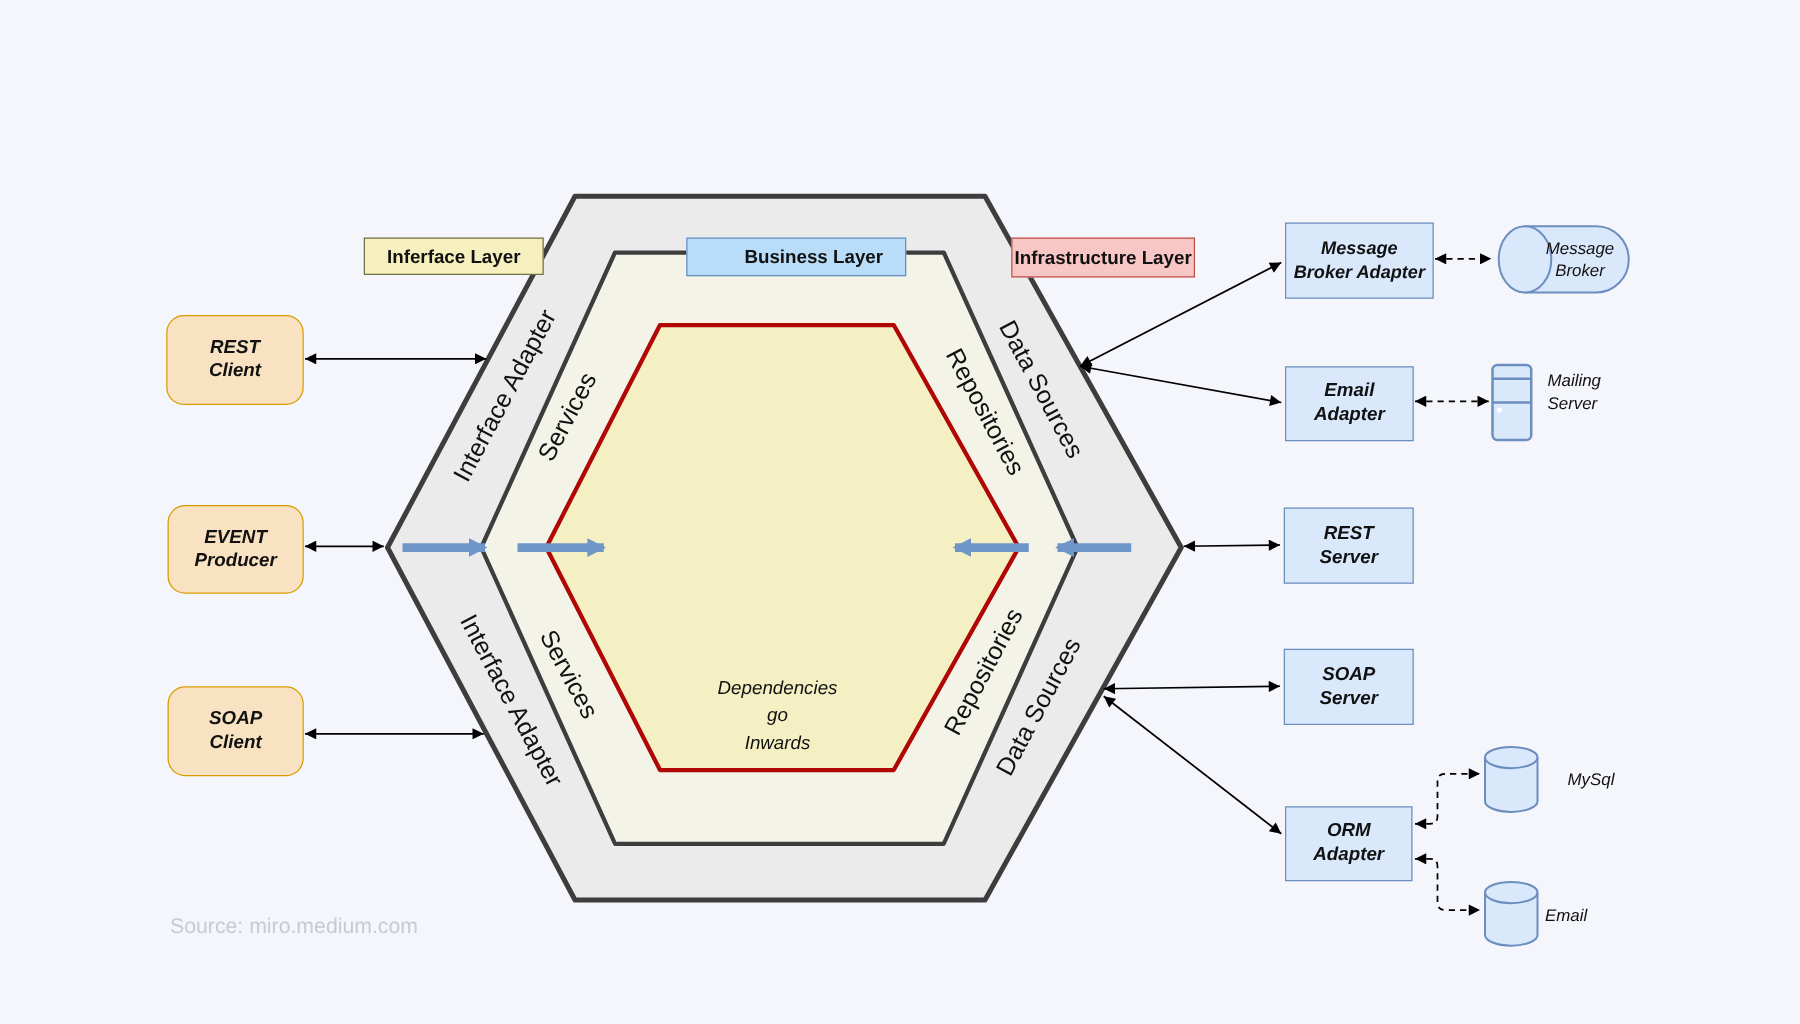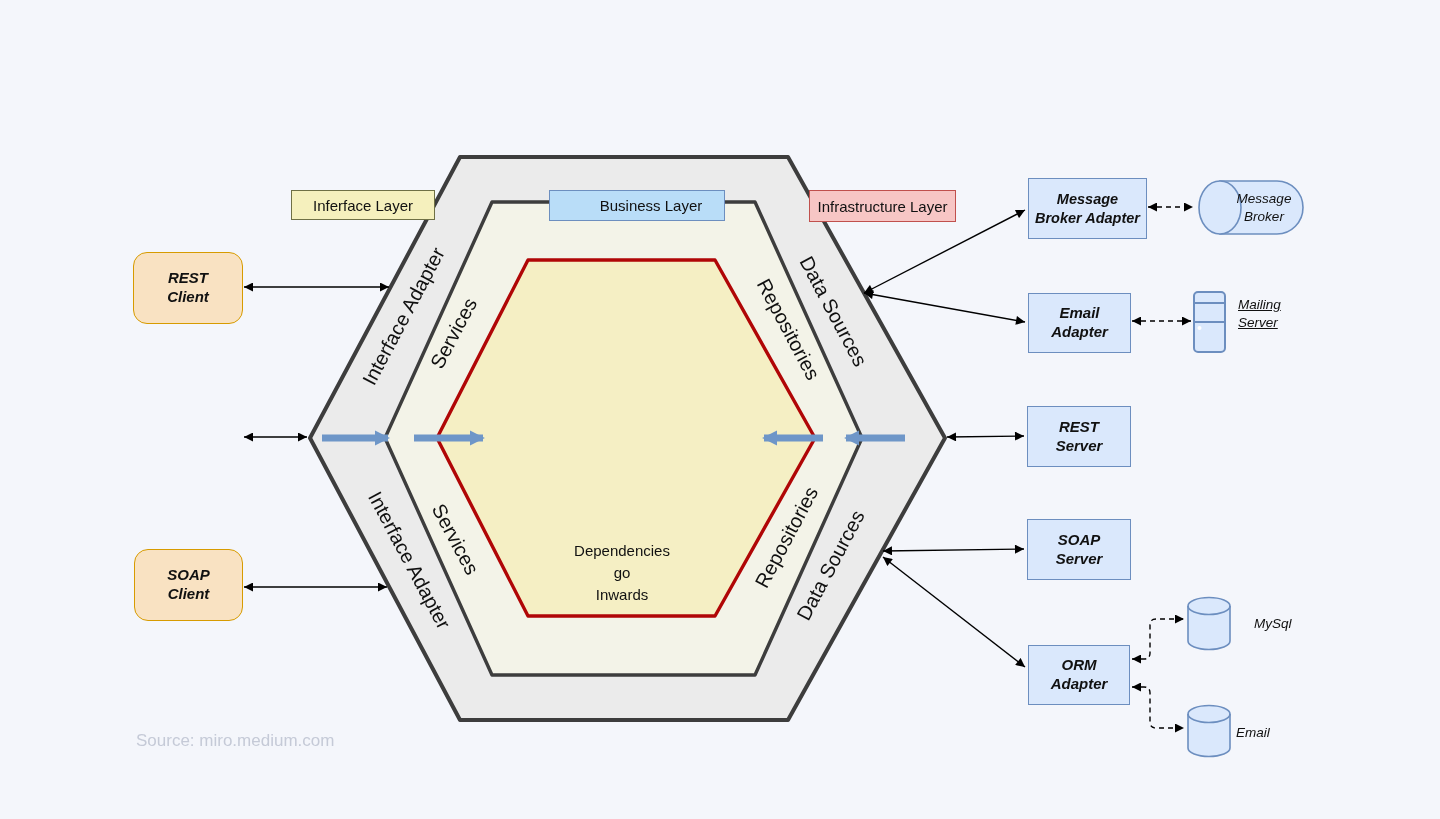--- a/index.html
+++ b/index.html
@@ -11,28 +11,28 @@
   .edge-label{font-family:"Liberation Sans",sans-serif;font-size:20px;fill:#101010;}
   .conn{stroke:#000;stroke-width:1.4;fill:none;}
   .dashed{stroke-dasharray:5 4;}
   .bluearrow{stroke:#6e96c8;stroke-width:7;fill:none;}
   .box{position:absolute;z-index:2;display:flex;align-items:center;justify-content:center;
        text-align:center;white-space:pre-line;font-weight:bold;font-style:italic;
        font-size:15px;line-height:1.25;color:#111;}
   .orange{background:#f9e2c2;border:1.5px solid #d79b00;border-radius:14px;}
   .blue{background:#dae8fc;border:1.5px solid #6c8ebf;}
   .legend{position:absolute;z-index:3;display:flex;align-items:center;justify-content:center;
-          font-weight:normal;font-size:15px;color:#111;}
+          font-weight:bold;font-size:15px;color:#111;}
   .legend.yellow{background:#f5f0bd;border:1.5px solid #6f7045;}
   .legend.lblue{background:#b9ddf8;border:1.5px solid #6c8ebf;padding-left:28px;}
   .legend.pink{background:#f7c6c5;border:1.5px solid #c0504d;}
   .center-title{position:absolute;z-index:2;left:522px;top:403px;width:200px;text-align:center;
                 font-weight:bold;font-size:24px;line-height:1.3;white-space:pre-line;color:#0a0a0a;}
   .center-note{position:absolute;z-index:2;left:532px;top:540px;width:180px;text-align:center;
-               font-size:15px;line-height:1.45;white-space:pre-line;color:#111;}
+               font-style:italic;font-size:15px;line-height:1.45;white-space:pre-line;color:#111;}
   .dslabel{position:absolute;z-index:2;font-style:italic;font-size:13.5px;line-height:1.3;
            white-space:pre-line;color:#111;}
   .dslabel.centered{display:flex;align-items:center;justify-content:center;text-align:center;}
   .source{position:absolute;left:136px;top:731px;font-size:17px;color:#c5cad7;z-index:2;}
 </style>
 </head>
 <body>
 
 <div class="canvas">
 
@@ -97,36 +97,38 @@
   <div class="legend yellow" style="left:291px;top:190px;width:142px;height:28px;">Inferface Layer</div>
   <div class="legend lblue" style="left:549px;top:190px;width:146px;height:29px;">Business Layer</div>
   <div class="legend pink" style="left:809px;top:190px;width:145px;height:30px;">Infrastructure Layer</div>
 
   <div class="center-note">Dependencies
 go
 Inwards</div>
 
   <div class="box orange" style="left:133px;top:252px;width:108px;height:70px;">REST
 Client</div>
+  <div class="box orange" style="left:134px;top:404px;width:107px;height:69px;">EVENT
+Producer</div>
   <div class="box orange" style="left:134px;top:549px;width:107px;height:70px;">SOAP
 Client</div>
 
   <div class="box blue" style="left:1028px;top:178px;width:117px;height:59px;font-size:14.5px;">Message
 Broker Adapter</div>
   <div class="box blue" style="left:1028px;top:293px;width:101px;height:58px;">Email
 Adapter</div>
   <div class="box blue" style="left:1027px;top:406px;width:102px;height:59px;">REST
 Server</div>
   <div class="box blue" style="left:1027px;top:519px;width:102px;height:59px;">SOAP
 Server</div>
   <div class="box blue" style="left:1028px;top:645px;width:100px;height:58px;">ORM
 Adapter</div>
 
   <div class="dslabel centered" style="left:1227px;top:183px;width:74px;height:50px;">Message
 Broker</div>
-  <div class="dslabel" style="left:1238px;top:296px;width:80px;text-decoration:underline;">Mailing
+  <div class="dslabel" style="left:1238px;top:296px;width:80px;">Mailing
 Server</div>
   <div class="dslabel" style="left:1254px;top:615px;">MySql</div>
   <div class="dslabel" style="left:1236px;top:724px;">Email</div>
 
   <div class="source">Source: miro.medium.com</div>
 
 </div>
 
 </body></html>

